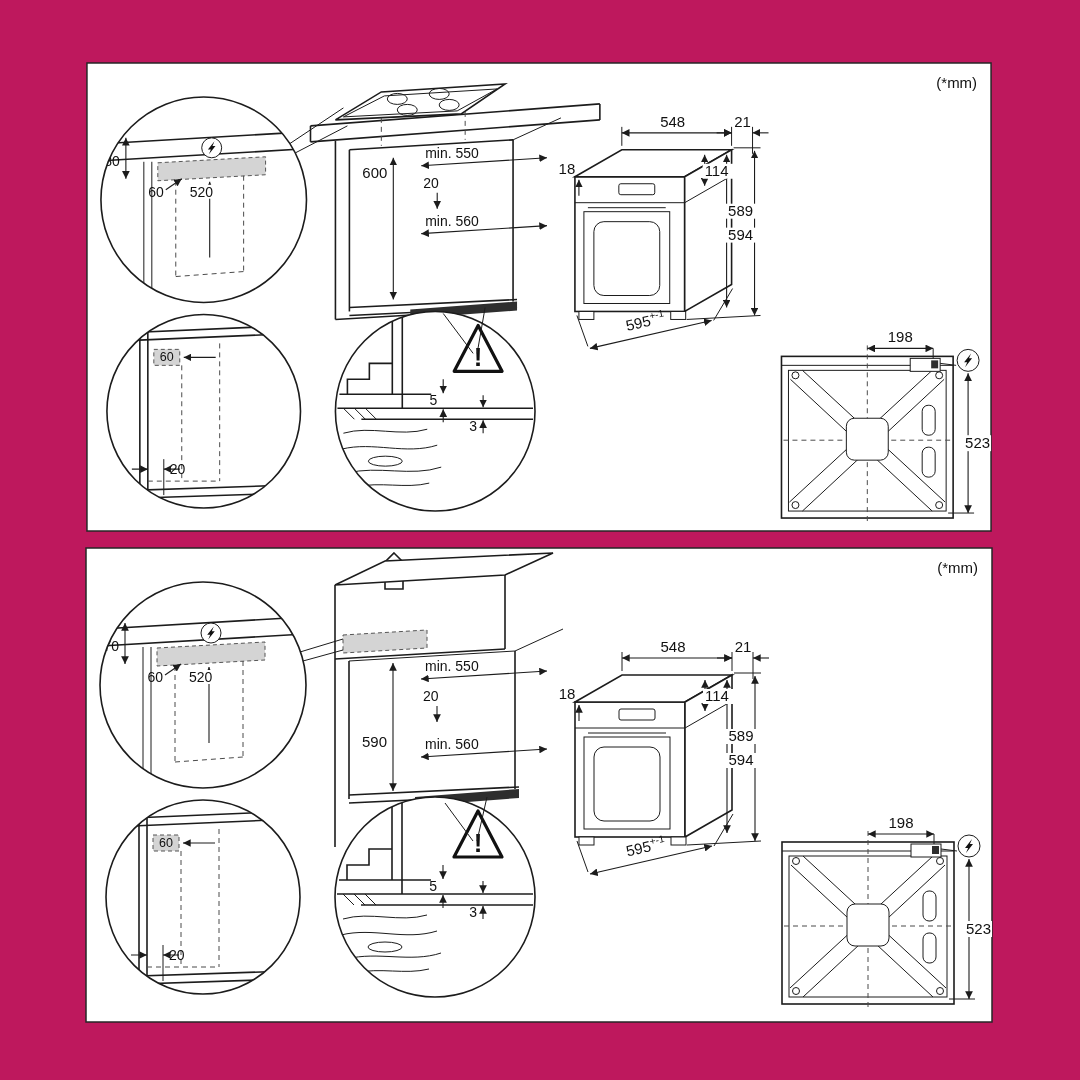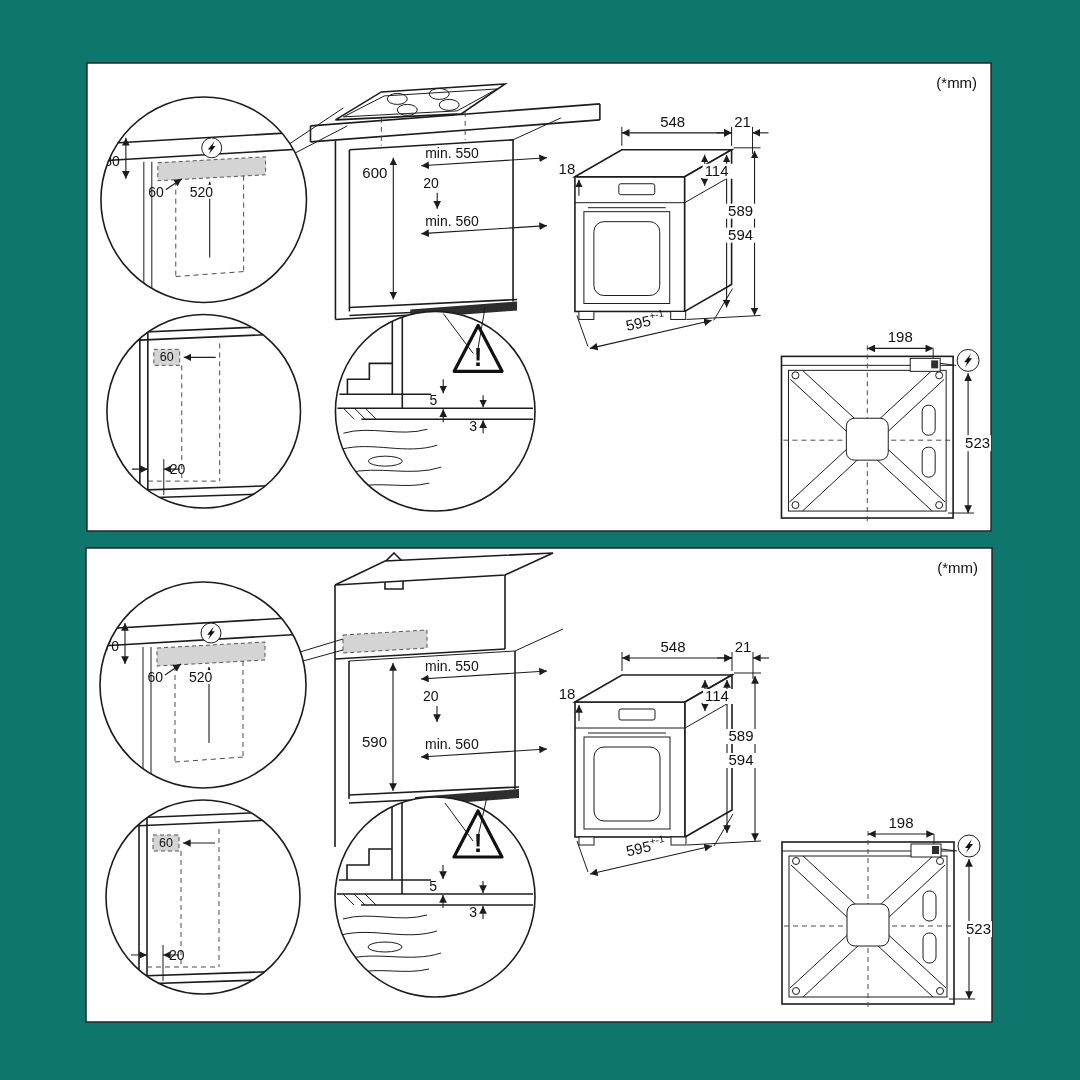--- a/index.html
+++ b/index.html
@@ -1,16 +1,16 @@
 <!DOCTYPE html>
 <html><head>
 <meta charset="utf-8">
 <style>
   html,body{margin:0;padding:0;background:#fff;}
-  .page{position:relative;width:1080px;height:1080px;background:#0f766e;font-family:"Liberation Sans",sans-serif;}
+  .page{position:relative;width:1080px;height:1080px;background:#be185d;font-family:"Liberation Sans",sans-serif;}
   svg{position:absolute;left:85px;}
   #p1{top:62px;}
   #p2{top:547px;}
   .panelborder{fill:#fff;stroke:#262626;stroke-width:1.5;}
   .obj{fill:none;stroke:#1c1c1c;stroke-width:1.6;}
   .thin{fill:none;stroke:#1c1c1c;stroke-width:1;}
   .dash{fill:none;stroke:#4a4a4a;stroke-width:1;stroke-dasharray:5 4;}
   .dim,.dime{fill:none;stroke:#1c1c1c;stroke-width:1.1;}
   .dim{marker-start:url(#ah);marker-end:url(#ah);}
   .dime{marker-end:url(#ah);}

